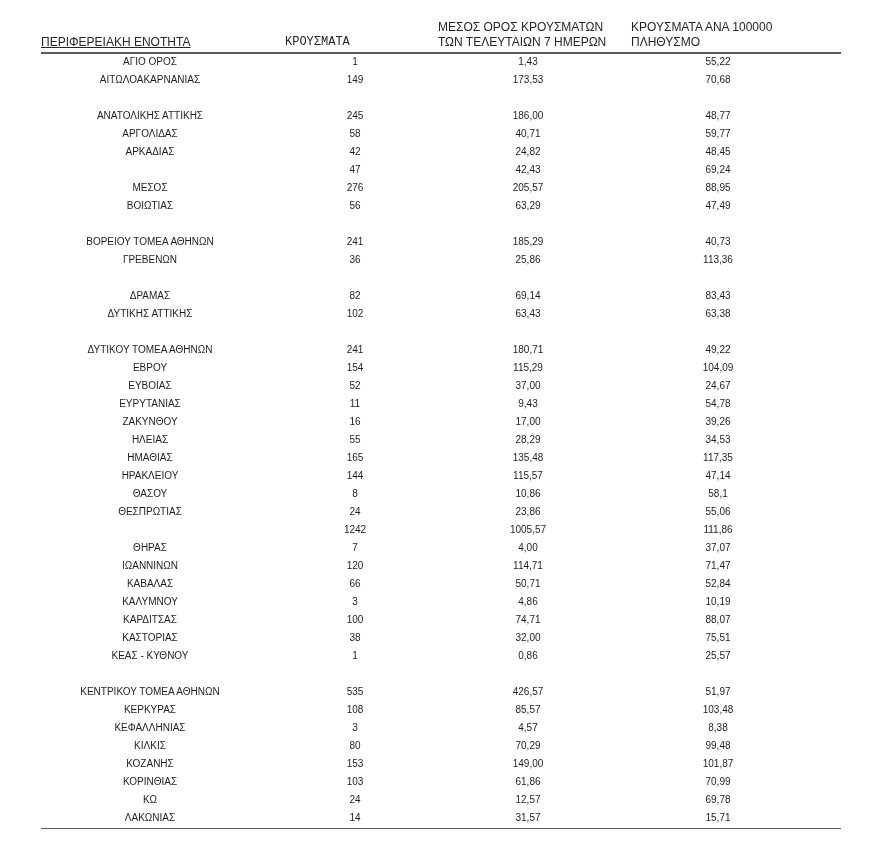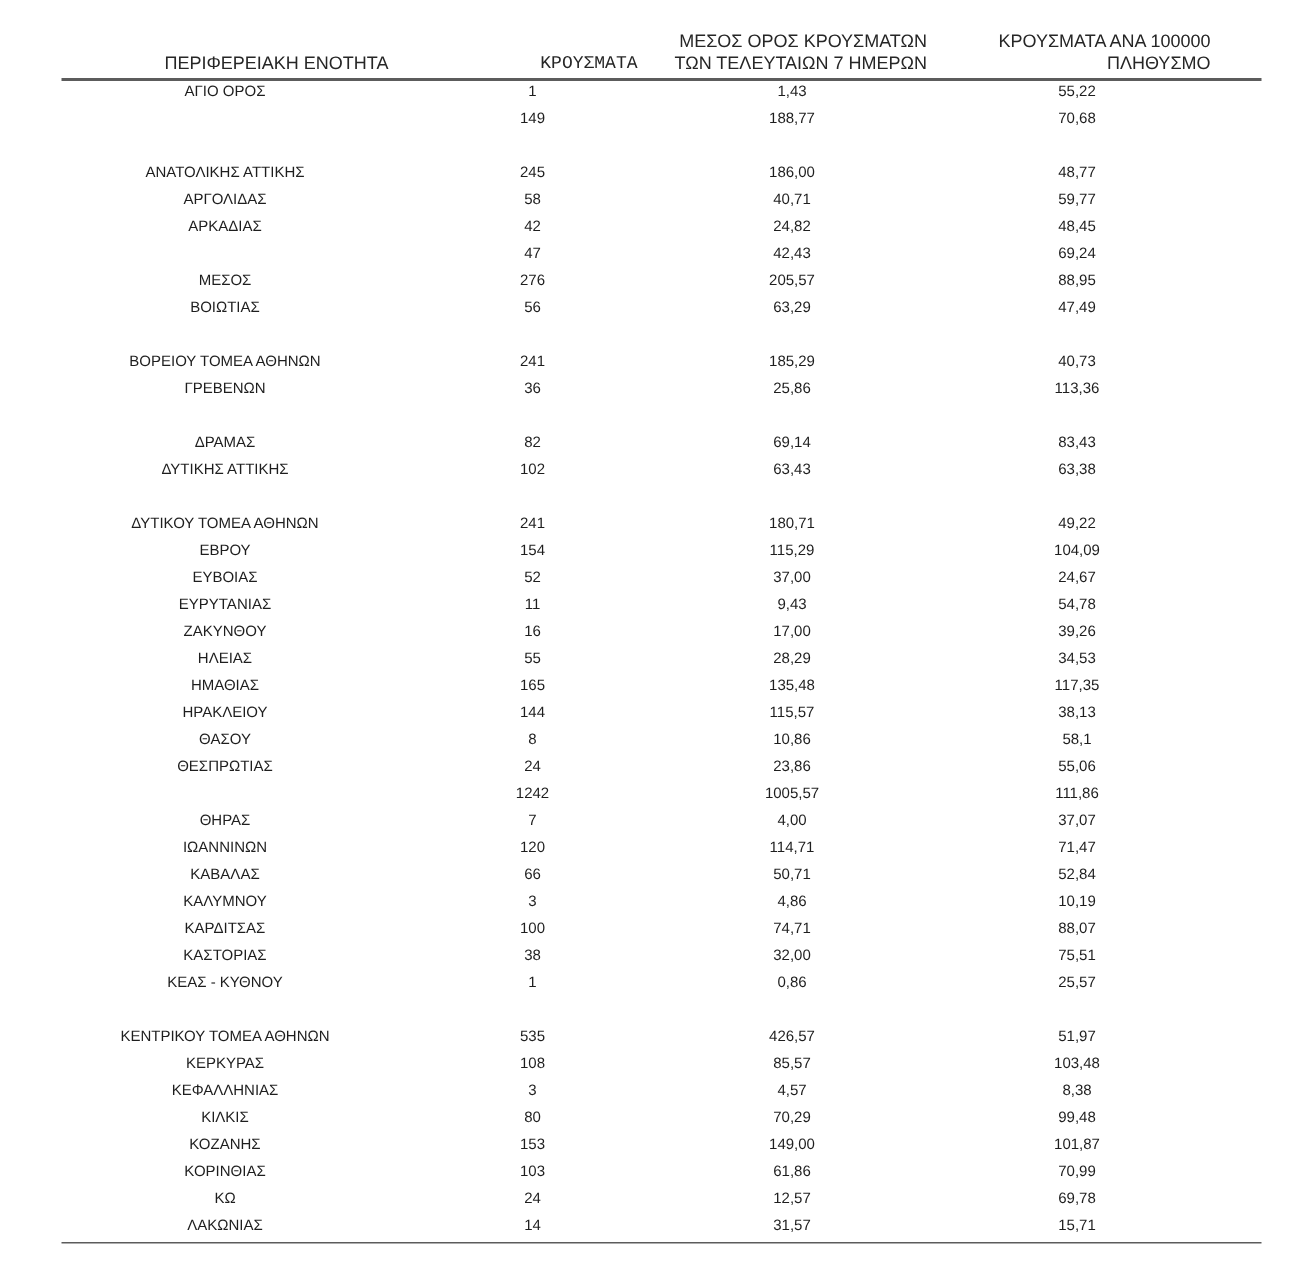--- a/index.html
+++ b/index.html
@@ -24,26 +24,26 @@
     .header {
       position: relative;
       height: 52px;
       border-bottom: 2px solid #5c5c5c;
       font-size: 12px;
       color: #262626;
     }
     .hcell {
       position: absolute;
       bottom: 2px;
-      text-align: right;
+      text-align: left;
       line-height: 15px;
       white-space: nowrap;
       margin-top: 38px;
     }
-    .h1 { left: 0; width: 218px; }
+    .h1 { left: 0; width: 218px; text-decoration: underline; }
     .h2 { left: 244px; width: 140px; font-family: Liberation Mono, monospace; }
     .h3 { left: 397px; width: 180px; }
     .h4 { left: 590px; width: 176px; }
     .rows {
       position: relative;
       border-bottom: 1.5px solid #5c5c5c;
     }
     .row {
       position: relative;
       height: 18px;
@@ -83,22 +83,23 @@
     </div>
   </div>
   <div class="rows" id="rows">
       <div class="row">
         <div class="cell c1">ΑΓΙΟ ΟΡΟΣ</div>
         <div class="cell c2">1</div>
         <div class="cell c3">1,43</div>
         <div class="cell c4">55,22</div>
       </div>
       <div class="row">
+        <div class="cell c1">ΑΙΤΩΛΟΑΚΑΡΝΑΝΙΑΣ</div>
         <div class="cell c2">149</div>
-        <div class="cell c3">188,77</div>
+        <div class="cell c3">173,53</div>
         <div class="cell c4">70,68</div>
       </div>
       <div class="row blank"></div>
       <div class="row">
         <div class="cell c1">ΑΝΑΤΟΛΙΚΗΣ ΑΤΤΙΚΗΣ</div>
         <div class="cell c2">245</div>
         <div class="cell c3">186,00</div>
         <div class="cell c4">48,77</div>
       </div>
       <div class="row">
@@ -196,21 +197,21 @@
       <div class="row">
         <div class="cell c1">ΗΜΑΘΙΑΣ</div>
         <div class="cell c2">165</div>
         <div class="cell c3">135,48</div>
         <div class="cell c4">117,35</div>
       </div>
       <div class="row">
         <div class="cell c1">ΗΡΑΚΛΕΙΟΥ</div>
         <div class="cell c2">144</div>
         <div class="cell c3">115,57</div>
-        <div class="cell c4">38,13</div>
+        <div class="cell c4">47,14</div>
       </div>
       <div class="row">
         <div class="cell c1">ΘΑΣΟΥ</div>
         <div class="cell c2">8</div>
         <div class="cell c3">10,86</div>
         <div class="cell c4">58,1</div>
       </div>
       <div class="row">
         <div class="cell c1">ΘΕΣΠΡΩΤΙΑΣ</div>
         <div class="cell c2">24</div>

